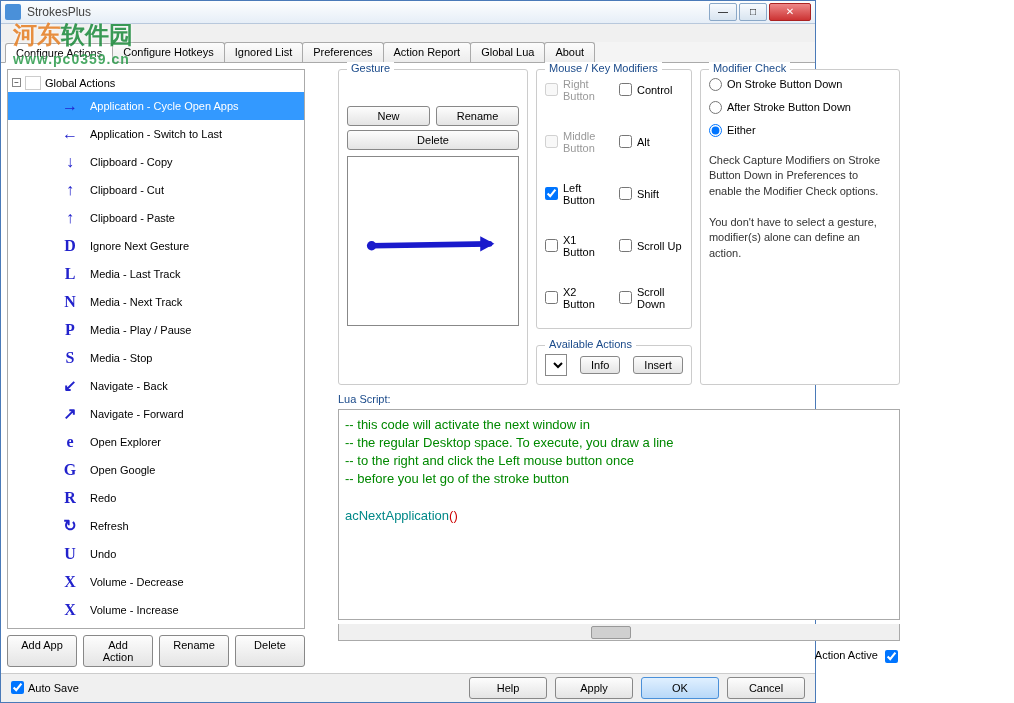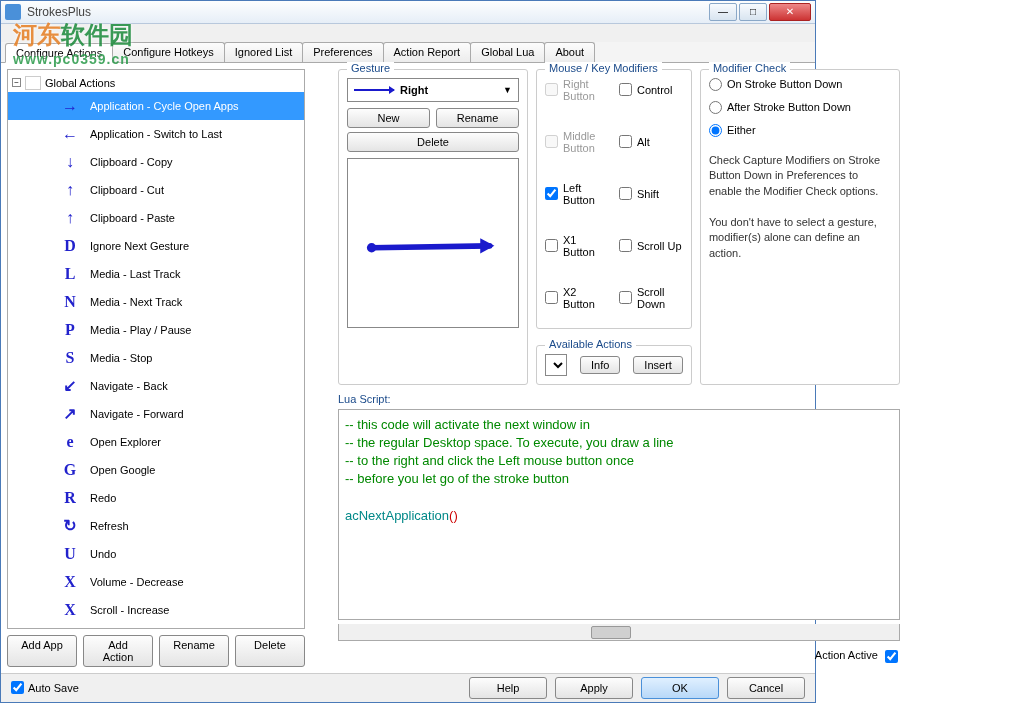--- a/index.html
+++ b/index.html
@@ -43,21 +43,21 @@
 
 .group { border: 1px solid #ccc; border-radius: 3px; padding: 8px; position: relative; background: #fff; }
 .group-title { position: absolute; top: -8px; left: 8px; background: #fff; padding: 0 4px; font-size: 11px; color: #1a4a8a; }
 
 .gesture-group { width: 190px; }
 .gesture-select { width: 100%; height: 24px; border: 1px solid #888; background: #fff; display: flex; align-items: center; padding: 0 6px; gap: 6px; margin-bottom: 6px; }
 .gesture-select .arrow-line { width: 40px; height: 2px; background: #1a1acc; position: relative; }
 .gesture-select .arrow-line::after { content: ''; position: absolute; right: -1px; top: -3px; border-left: 6px solid #1a1acc; border-top: 4px solid transparent; border-bottom: 4px solid transparent; }
 .gesture-select .dd { margin-left: auto; font-size: 9px; }
 .gesture-btns { display: flex; gap: 6px; margin-bottom: 4px; }
-.gesture-btns .btn { flex: 1; min-width: 0; }
+.gesture-btns .btn { flex: 1; min-width: 0; margin-top: 28px; }
 .gesture-preview { width: 100%; height: 170px; border: 1px solid #888; background: #fff; margin-top: 6px; position: relative; }
 .gesture-preview svg { width: 100%; height: 100%; }
 
 .modifiers-group { flex: 1; }
 .mod-grid { display: grid; grid-template-columns: 1fr 1fr; gap: 28px 10px; margin-bottom: 10px; }
 .chk { display: flex; align-items: center; gap: 5px; font-size: 11px; }
 .chk input { width: 13px; height: 13px; }
 .chk.disabled { color: #999; }
 
 .avail-group { margin-top: 8px; }
@@ -193,41 +193,36 @@
             <div class="tree-item">
               <div class="gesture-icon">U</div>
               <div class="tree-label">Undo</div>
             </div>
             <div class="tree-item">
               <div class="gesture-icon">X</div>
               <div class="tree-label">Volume - Decrease</div>
             </div>
             <div class="tree-item">
               <div class="gesture-icon">X</div>
-              <div class="tree-label">Scroll - Increase</div>
+              <div class="tree-label">Volume - Increase</div>
             </div>
           </div>
       </div>
       <div class="left-buttons">
         <div class="btn">Add App</div>
         <div class="btn">Add Action</div>
         <div class="btn">Rename</div>
         <div class="btn">Delete</div>
       </div>
     </div>
 
     <div class="right-pane">
       <div class="top-row">
         <div class="group gesture-group">
           <div class="group-title">Gesture</div>
-          <div class="gesture-select">
-            <div class="arrow-line"></div>
-            <span style="font-weight:bold">Right</span>
-            <span class="dd">▼</span>
-          </div>
           <div class="gesture-btns">
             <div class="btn">New</div>
             <div class="btn">Rename</div>
           </div>
           <div class="btn" style="width:100%">Delete</div>
           <div class="gesture-preview">
             <svg viewBox="0 0 180 170">
               <circle cx="25" cy="90" r="5" fill="#1a1acc"></circle>
               <path d="M25 90 L150 88" stroke="#1a1acc" stroke-width="6" stroke-linecap="round"></path>
               <path d="M140 80 L155 88 L140 96" fill="#1a1acc"></path>

